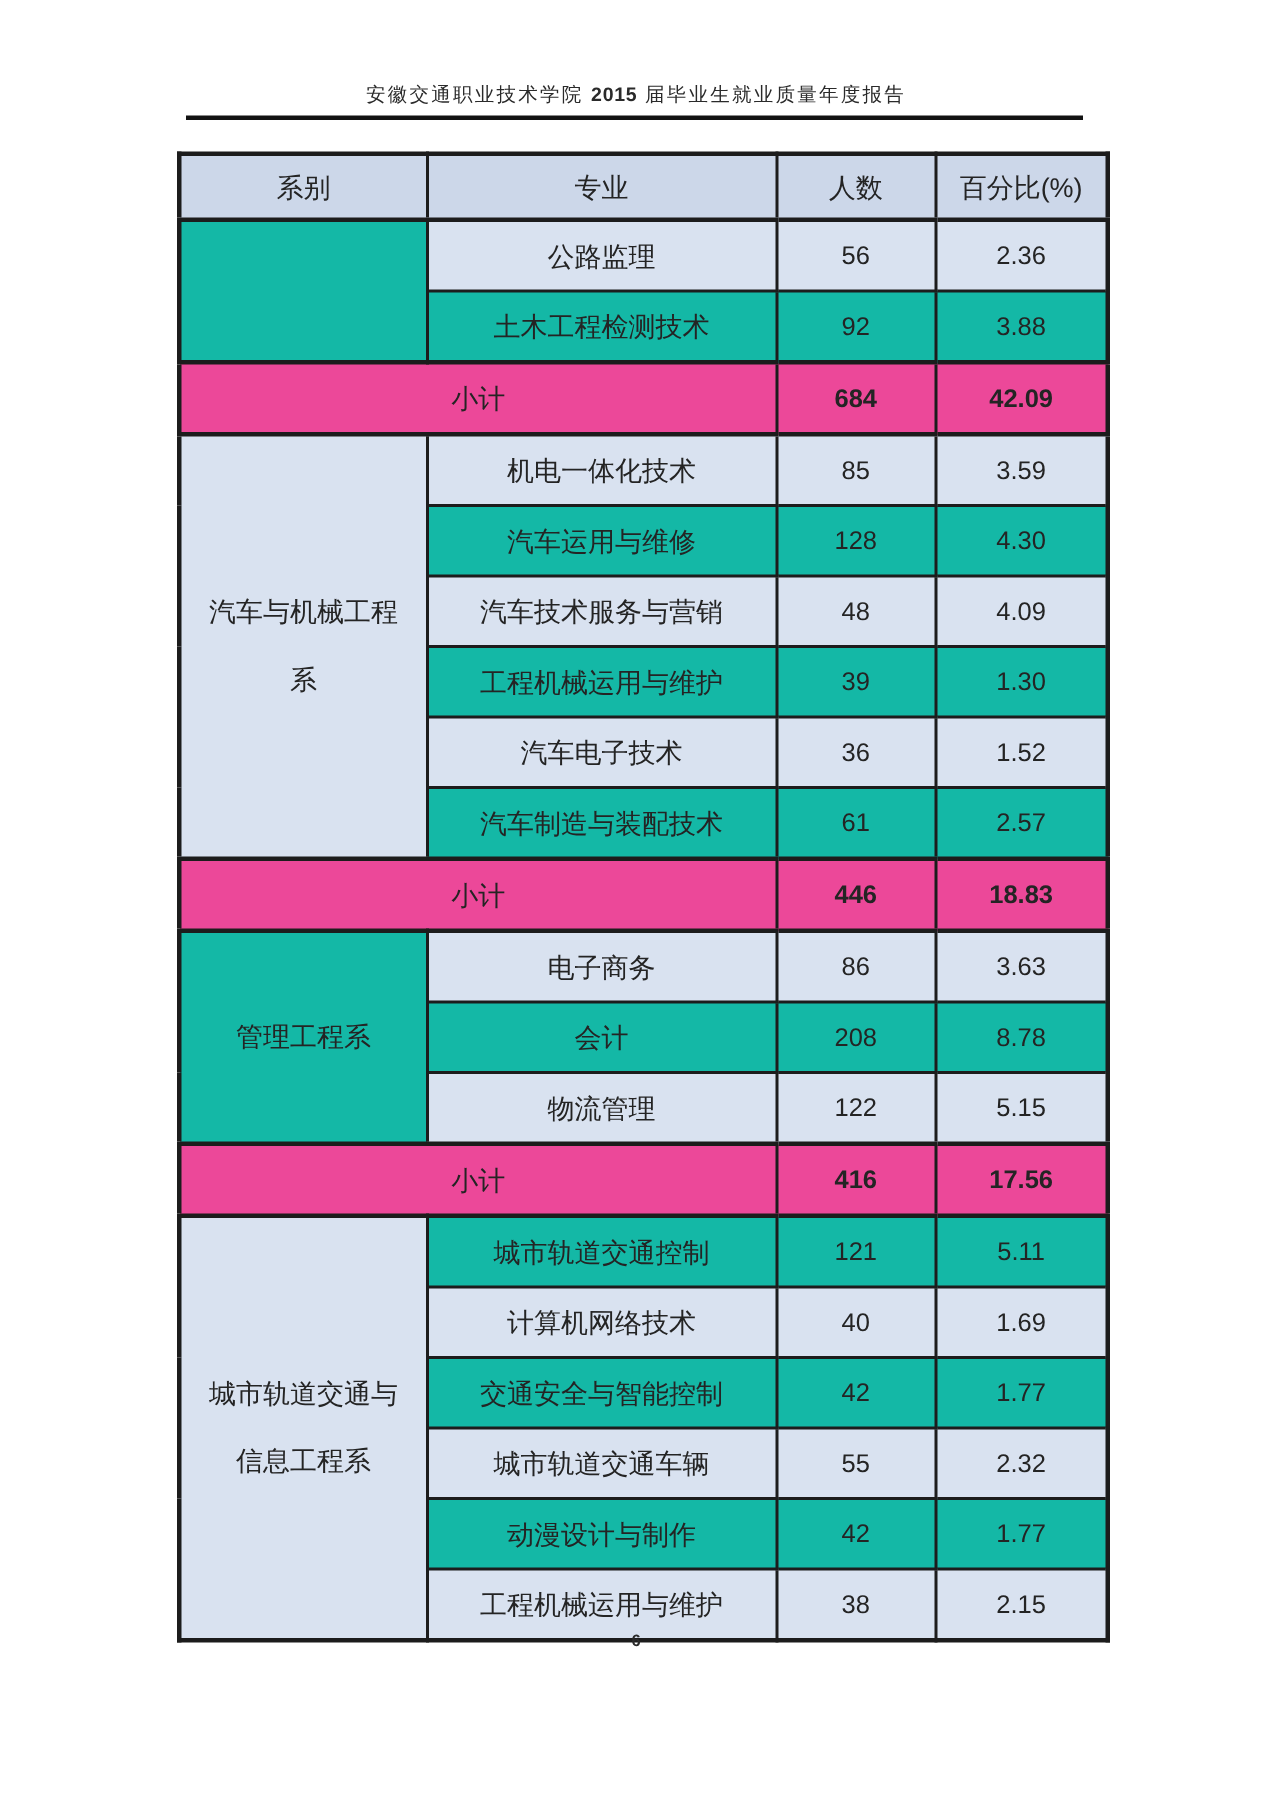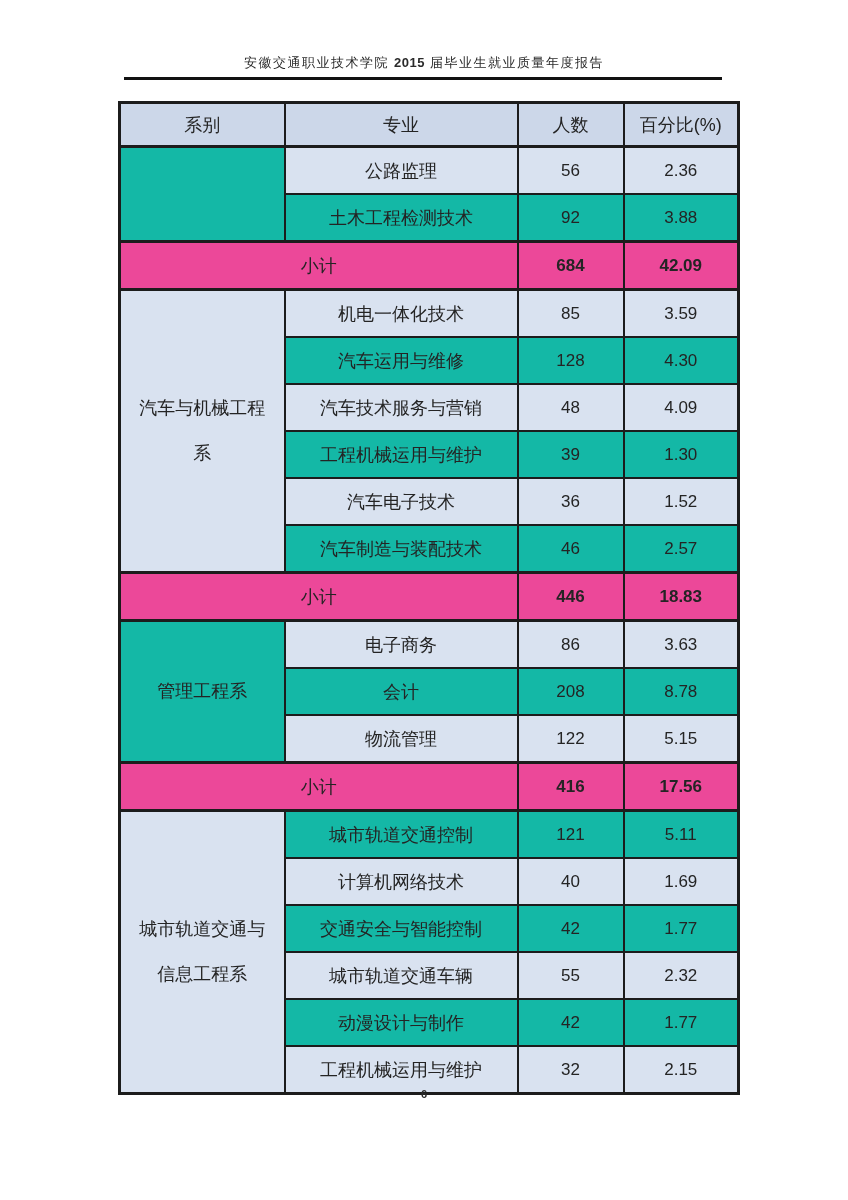--- a/index.html
+++ b/index.html
@@ -159,21 +159,21 @@
           <td class="white num">39</td>
           <td class="white num">1.30</td>
         </tr>
         <tr>
           <td class="stripe">汽车电子技术</td>
           <td class="stripe num">36</td>
           <td class="stripe num">1.52</td>
         </tr>
         <tr>
           <td class="white">汽车制造与装配技术</td>
-          <td class="white num">46</td>
+          <td class="white num">61</td>
           <td class="white num">2.57</td>
         </tr>
         <tr class="subtotal">
           <td colspan="2">小计</td>
           <td class="num">446</td>
           <td class="num">18.83</td>
         </tr>
         <tr>
           <td rowspan="3" class="dept white">管理工程系</td>
           <td class="stripe">电子商务</td>
@@ -216,21 +216,21 @@
           <td class="stripe num">55</td>
           <td class="stripe num">2.32</td>
         </tr>
         <tr>
           <td class="white">动漫设计与制作</td>
           <td class="white num">42</td>
           <td class="white num">1.77</td>
         </tr>
         <tr>
           <td class="stripe">工程机械运用与维护</td>
-          <td class="stripe num">32</td>
+          <td class="stripe num">38</td>
           <td class="stripe num">2.15</td>
         </tr>
       </tbody>
   </table>
 
   <div class="page-num">6</div>
 
 </div>
 
 </body></html>

